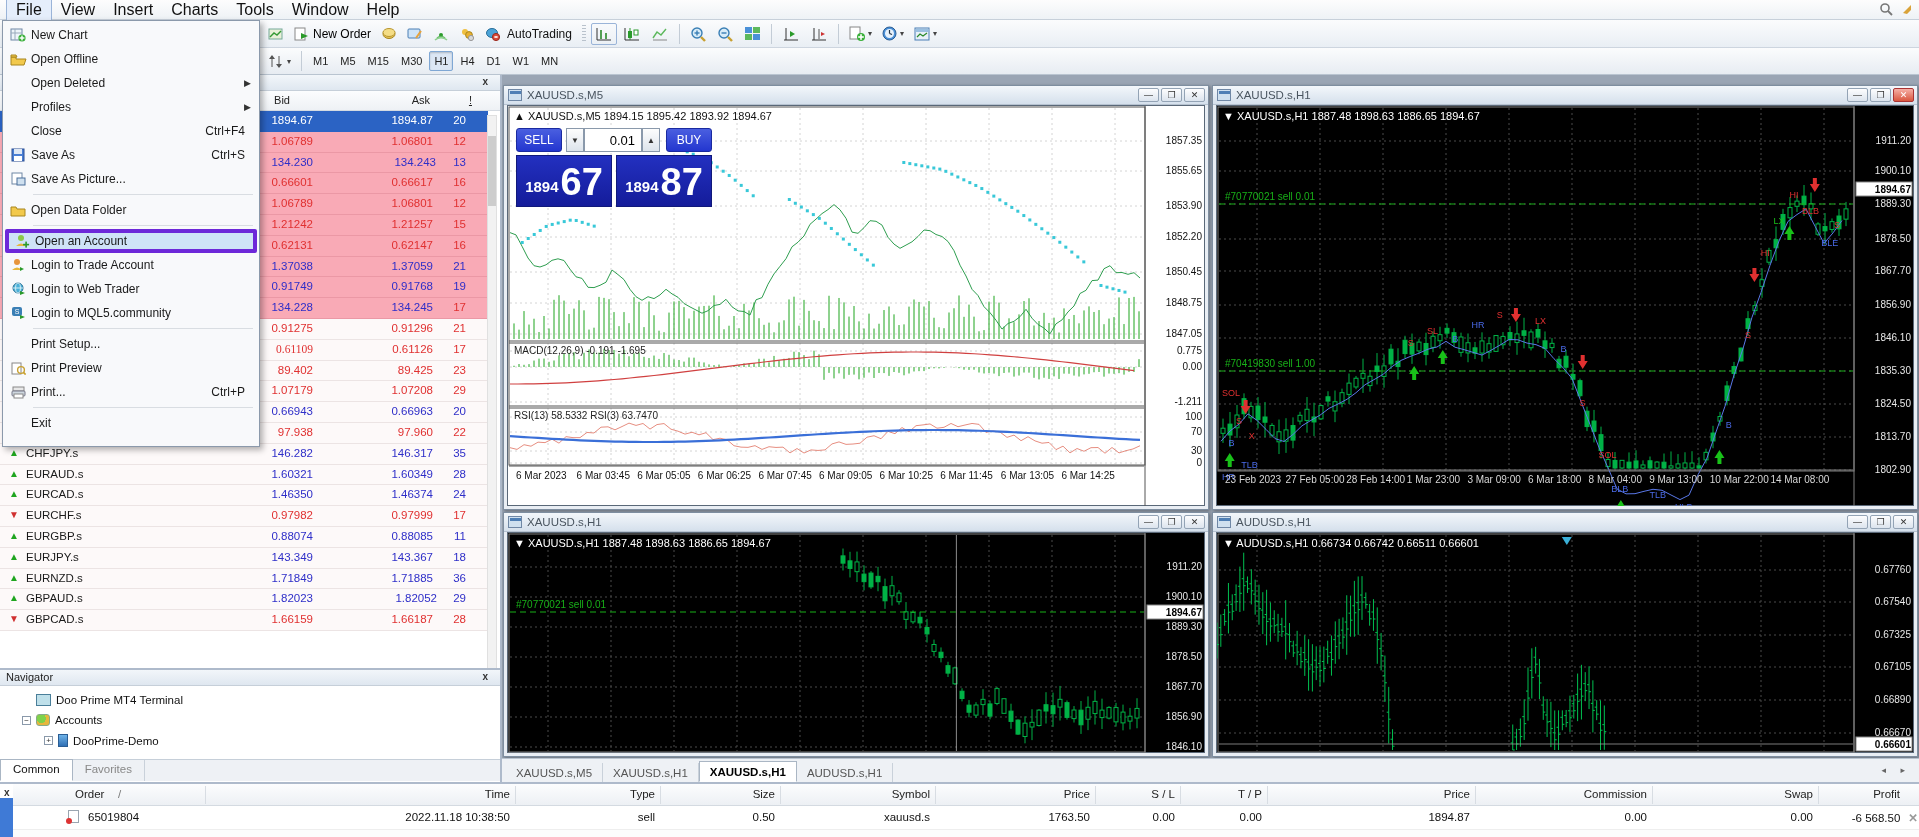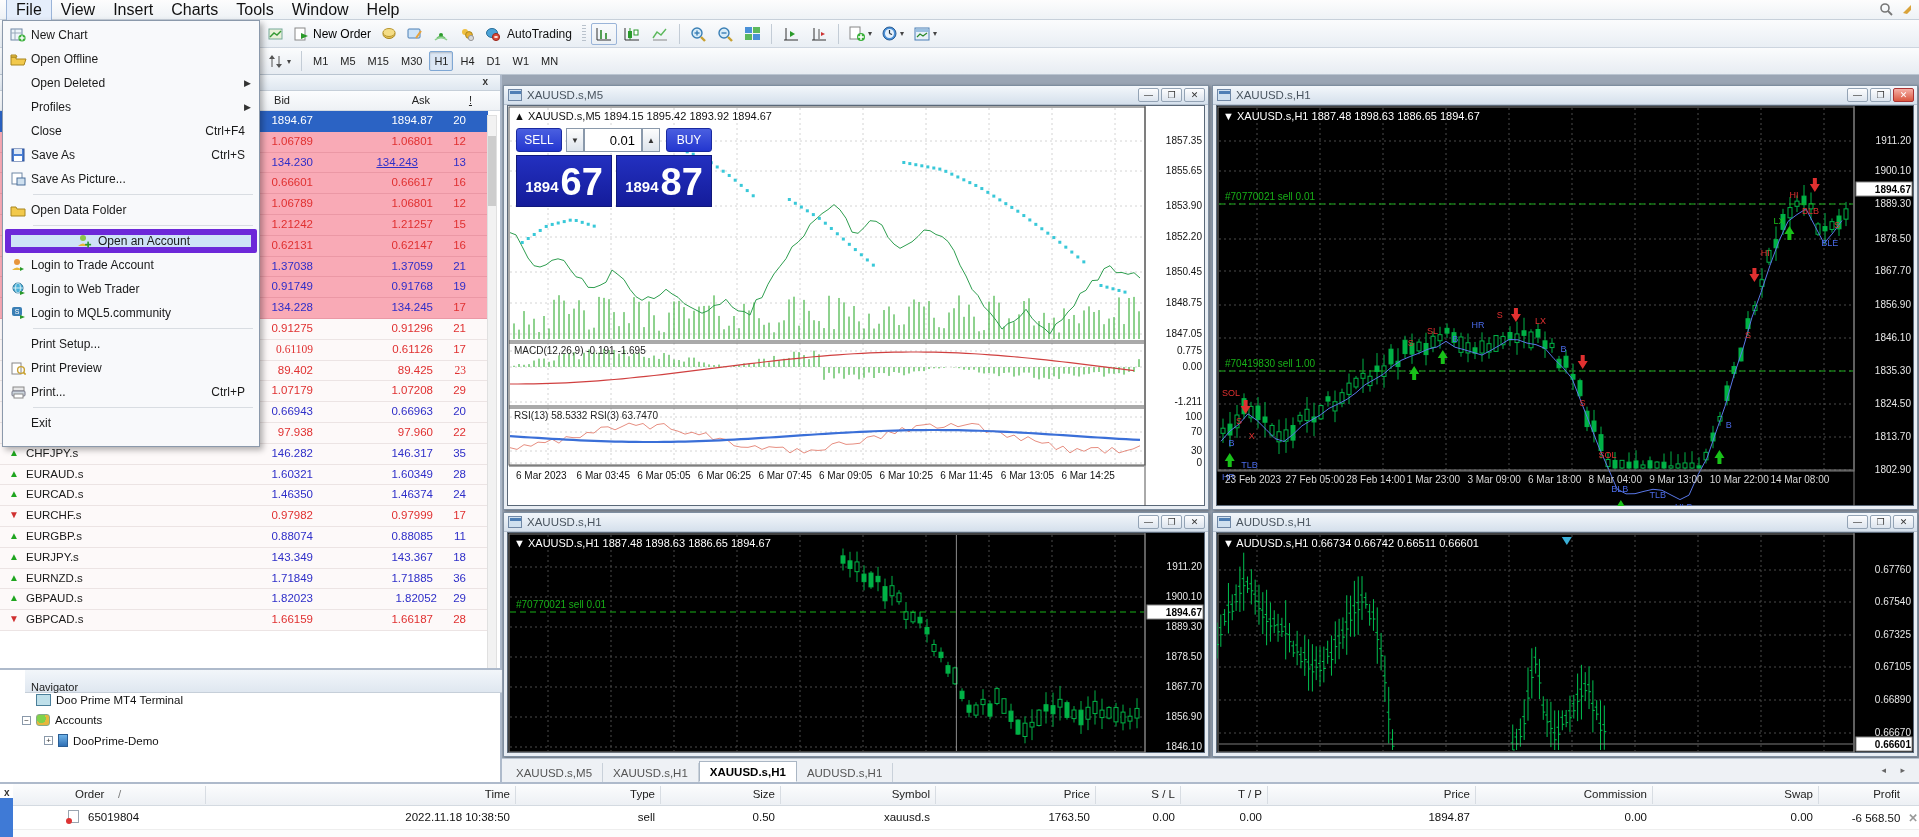--- a/index.html
+++ b/index.html
@@ -27,21 +27,21 @@
   .tf-btn { height:20px; min-width:24px; padding:0 4px; display:flex; align-items:center; justify-content:center;
     font-size:11px; color:#222; border:1px solid transparent; border-radius:2px; margin:0 1px; }
   .tf-btn.pressed { background:#dce7f5; border-color:#7fa7d4; box-shadow:inset 0 1px 2px rgba(0,0,0,.2); }
   .dd-arrow { font-size:8px; color:#444; margin-left:3px; }
   .ico { display:inline-block; }
 
   
   #file-menu { left:2px; top:20px; width:258px; height:427px; background:#f8f9fb; border:1px solid #8b99ab;
     box-shadow:3px 3px 6px rgba(0,0,0,.3); z-index:60; padding:2px 0; }
   .fm-item { height:24px; display:flex; align-items:center; position:relative; margin:0 2px; }
-  .fm-item.hl { background:#cfe3f7; border:6px solid #6d28d9; border-radius:2px;justify-content:center; }
+  .fm-item.hl { background:#cfe3f7; border:4px solid #6d28d9; border-radius:2px; }
   .fm-icon { width:26px; display:flex; align-items:center; justify-content:center; flex:0 0 26px; }
   .fm-label { font-size:12px; color:#1a1a1a; }
   .fm-short { position:absolute; right:12px; font-size:12px; color:#1a1a1a; }
   .fm-sub { position:absolute; right:6px; font-size:9px; color:#333; }
   .fm-sep { height:1px; background:#d9dde2; margin:3px 6px 3px 30px; }
 
   
   #mw { left:0; top:75px; width:502px; height:593px; background:#fff; border-right:2px solid #aebacb; }
   #mw-titlebar { position:absolute; left:0; top:0; width:100%; height:16px;
     background:linear-gradient(#f2f6fa,#dfe7f0); border-bottom:1px solid #c6cfd9; }
@@ -60,21 +60,21 @@
   .sel .c-blue, .sel .c-red, .sel .mw-sym { color:#fff; }
   #mw-scroll { position:absolute; right:3px; top:40px; width:10px; height:560px; background:#f2f2f2; border:1px solid #e0e0e0; }
   #mw-thumb { position:absolute; left:0; top:20px; width:8px; height:70px; background:#cdcdcd; }
   #mw-tabs { position:absolute; left:0; top:571px; width:100%; height:22px; background:#eef1f5; border-top:1px solid #c6cfd9; display:flex; }
   .panel-tab { padding:3px 12px; font-size:11.5px; color:#888; border-right:1px solid #c9d1da; }
   .panel-tab.active { background:#fff; color:#111; border:1px solid #aab6c4; border-bottom-color:#fff; margin-top:-1px; }
 
   
   #nav { left:0; top:668px; width:502px; height:114px; background:#fff; border-right:2px solid #aebacb; border-top:2px solid #aebacb; }
   #nav-titlebar { position:absolute; left:0; top:0; width:100%; height:16px;
-    background:linear-gradient(#f2f6fa,#dfe7f0); border-bottom:1px solid #c6cfd9; font-size:11px; color:#222; padding:11px 6px;margin-left:25px; }
+    background:linear-gradient(#f2f6fa,#dfe7f0); border-bottom:1px solid #c6cfd9; font-size:11px; color:#222; padding:1px 6px; }
   #nav-close { position:absolute; right:12px; top:1px; font-size:10px; color:#333; font-weight:bold; }
   .nav-item { position:absolute; font-size:11.5px; color:#111; display:flex; align-items:center; gap:5px; }
   .tree-box { width:9px; height:9px; border:1px solid #8a99aa; background:#fff; font-size:8px; line-height:7px; text-align:center; color:#333; }
   #nav-tabs { position:absolute; left:0; top:89px; width:100%; height:22px; background:#eef1f5; border-top:1px solid #c6cfd9; display:flex; }
 
   
   #mdi { left:502px; top:75px; width:1417px; height:683px; background:#9aa5b4; }
   .cwin { position:absolute; background:#e9eef4; border:1px solid #7e8ea0; box-shadow:1px 1px 3px rgba(0,0,0,.35); }
   .cwin-title { height:19px; background:linear-gradient(#f3f7fb,#d5e0ec); border-bottom:1px solid #b6c2d0;
     display:flex; align-items:center; padding:0 4px; gap:5px; }
@@ -310,21 +310,21 @@
           <span class="mw-cell c-blue" style="right: 55px; text-align: right;">1894.87</span>
           <span class="mw-cell c-blue" style="right: 22px; text-align: right;">20</span>
         </div>
         <div class="mw-row pink" style="top: 20.8px;">
           <span class="mw-cell c-red" style="right: 175px; text-align: right;">1.06789</span>
           <span class="mw-cell c-red" style="right: 55px; text-align: right;">1.06801</span>
           <span class="mw-cell c-red" style="right: 22px; text-align: right;">12</span>
         </div>
         <div class="mw-row pink" style="top: 41.6px;">
           <span class="mw-cell c-blue" style="right: 175px; text-align: right;">134.230</span>
-          <span class="mw-cell c-blue" style="right: 70px; text-align: right; text-decoration: underline;">134.243</span>
+          <span class="mw-cell c-blue" style="right: 52px; text-align: right;">134.243</span>
           <span class="mw-cell c-blue" style="right: 22px; text-align: right;">13</span>
         </div>
         <div class="mw-row pink" style="top: 62.4px;">
           <span class="mw-cell c-red" style="right: 175px; text-align: right;">0.66601</span>
           <span class="mw-cell c-red" style="right: 55px; text-align: right;">0.66617</span>
           <span class="mw-cell c-red" style="right: 22px; text-align: right;">16</span>
         </div>
         <div class="mw-row pink" style="top: 83.2px;">
           <span class="mw-cell c-red" style="right: 175px; text-align: right;">1.06789</span>
           <span class="mw-cell c-red" style="right: 55px; text-align: right;">1.06801</span>
@@ -361,21 +361,21 @@
           <span class="mw-cell c-red" style="right: 22px; text-align: right;">21</span>
         </div>
         <div class="mw-row" style="top: 228.8px;">
           <span class="mw-cell c-red" style="right: 175px; text-align: right; font-family: Liberation Serif, serif;">0.61109</span>
           <span class="mw-cell c-red" style="right: 55px; text-align: right;">0.61126</span>
           <span class="mw-cell c-red" style="right: 22px; text-align: right;">17</span>
         </div>
         <div class="mw-row" style="top: 249.6px;">
           <span class="mw-cell c-red" style="right: 175px; text-align: left; padding-left: 32px;">89.402</span>
           <span class="mw-cell c-red" style="right: 55px; text-align: center;">89.425</span>
-          <span class="mw-cell c-red" style="right: 22px; text-align: left; font-family: Liberation Serif, serif;">23</span>
+          <span class="mw-cell c-red" style="right: 22px; text-align: left;">23</span>
         </div>
         <div class="mw-row" style="top: 270.4px;">
           <span class="mw-cell c-red" style="right: 175px; text-align: right;">1.07179</span>
           <span class="mw-cell c-red" style="right: 55px; text-align: right;">1.07208</span>
           <span class="mw-cell c-red" style="right: 22px; text-align: right;">29</span>
         </div>
         <div class="mw-row" style="top: 291.2px;">
           <span class="mw-cell c-blue" style="right: 175px; text-align: right;">0.66943</span>
           <span class="mw-cell c-blue" style="right: 55px; text-align: right;">0.66963</span>
           <span class="mw-cell c-blue" style="right: 22px; text-align: right;">20</span>
@@ -466,20 +466,24 @@
   <div class="nav-item" style="left:22px; top:44px">
     <span class="tree-box">−</span>
     <span class="ico" style="width:14px;height:12px;background:radial-gradient(circle at 35% 35%,#7fd24a 45%,#e7b73c 46%);border-radius:3px;border:1px solid #8a8"></span>
     <span>Accounts</span>
   </div>
   <div class="nav-item" style="left:44px; top:64px">
     <span class="tree-box">+</span>
     <span class="ico" style="width:10px;height:13px;background:linear-gradient(#6fb3e8,#2f6fb4);border:1px solid #2a5d94"></span>
     <span>DooPrime-Demo</span>
   </div>
+  <div id="nav-tabs">
+        <div class="panel-tab active">Common</div>
+        <div class="panel-tab">Favorites</div>
+      </div>
 </div>
 
 <div id="mdi" class="abs">
       <div class="cwin" style="left: 1px; top: 10px; width: 706px; height: 425px;">
         <div class="cwin-title">
           <span class="chart-ico"></span>
           <span class="t">XAUUSD.s,M5</span>
           <div class="cwin-btns">
             <div class="wbtn">—</div>
             <div class="wbtn">❐</div>

